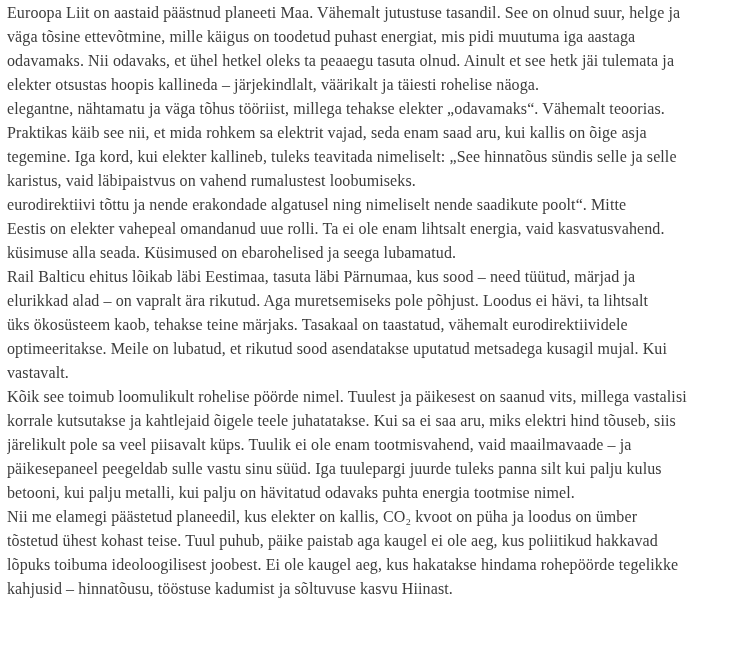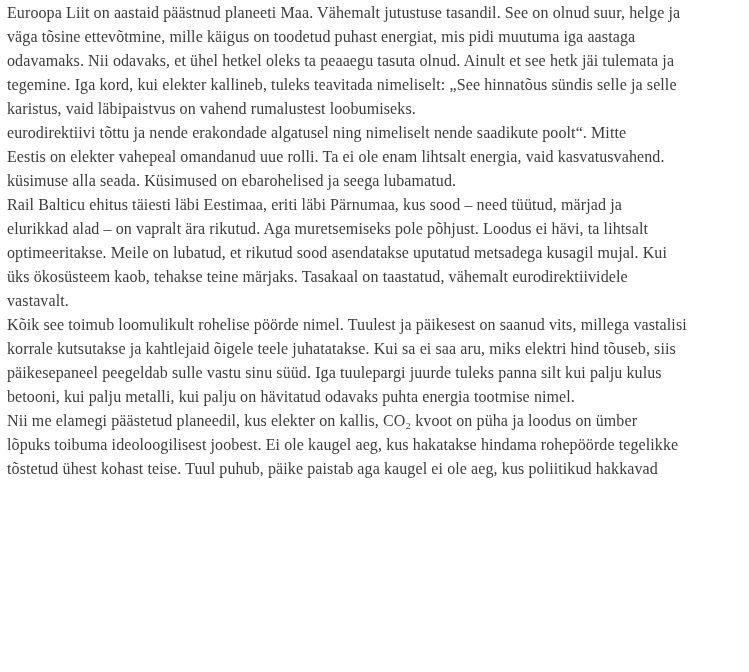--- a/index.html
+++ b/index.html
@@ -39,42 +39,47 @@
   </style>
 </head>
 <body>
 
 <main class="document-page">
   <article class="article-text" id="article-text" style="color: rgb(60, 60, 60);">
       <p class="paragraph">
         <span class="line">Euroopa Liit on aastaid päästnud planeeti Maa. Vähemalt jutustuse tasandil. See on olnud suur, helge ja</span>
         <span class="line">väga tõsine ettevõtmine, mille käigus on toodetud puhast energiat, mis pidi muutuma iga aastaga</span>
         <span class="line">odavamaks. Nii odavaks, et ühel hetkel oleks ta peaaegu tasuta olnud. Ainult et see hetk jäi tulemata ja</span>
+        <span class="line">elekter otsustas hoopis kallineda – järjekindlalt, väärikalt ja täiesti rohelise näoga.</span>
       </p>
       <p class="paragraph">
+        <span class="line">elegantne, nähtamatu ja väga tõhus tööriist, millega tehakse elekter „odavamaks“. Vähemalt teoorias.</span>
+        <span class="line">Praktikas käib see nii, et mida rohkem sa elektrit vajad, seda enam saad aru, kui kallis on õige asja</span>
         <span class="line">tegemine. Iga kord, kui elekter kallineb, tuleks teavitada nimeliselt: „See hinnatõus sündis selle ja selle</span>
         <span class="line">karistus, vaid läbipaistvus on vahend rumalustest loobumiseks.</span>
         <span class="line">eurodirektiivi tõttu ja nende erakondade algatusel ning nimeliselt nende saadikute poolt“. Mitte</span>
       </p>
       <p class="paragraph">
         <span class="line">Eestis on elekter vahepeal omandanud uue rolli. Ta ei ole enam lihtsalt energia, vaid kasvatusvahend.</span>
         <span class="line">küsimuse alla seada. Küsimused on ebarohelised ja seega lubamatud.</span>
       </p>
       <p class="paragraph">
-        <span class="line">Rail Balticu ehitus täiesti läbi Eestimaa, eriti läbi Pärnumaa, kus sood – need tüütud, märjad ja</span>
+        <span class="line">Rail Balticu ehitus lõikab läbi Eestimaa, tasuta läbi Pärnumaa, kus sood – need tüütud, märjad ja</span>
         <span class="line">elurikkad alad – on vapralt ära rikutud. Aga muretsemiseks pole põhjust. Loodus ei hävi, ta lihtsalt</span>
+        <span class="line">üks ökosüsteem kaob, tehakse teine märjaks. Tasakaal on taastatud, vähemalt eurodirektiividele</span>
         <span class="line">optimeeritakse. Meile on lubatud, et rikutud sood asendatakse uputatud metsadega kusagil mujal. Kui</span>
-        <span class="line">üks ökosüsteem kaob, tehakse teine märjaks. Tasakaal on taastatud, vähemalt eurodirektiividele</span>
         <span class="line">vastavalt.</span>
       </p>
       <p class="paragraph">
         <span class="line">Kõik see toimub loomulikult rohelise pöörde nimel. Tuulest ja päikesest on saanud vits, millega vastalisi</span>
         <span class="line">korrale kutsutakse ja kahtlejaid õigele teele juhatatakse. Kui sa ei saa aru, miks elektri hind tõuseb, siis</span>
+        <span class="line">järelikult pole sa veel piisavalt küps. Tuulik ei ole enam tootmisvahend, vaid maailmavaade – ja</span>
         <span class="line">päikesepaneel peegeldab sulle vastu sinu süüd. Iga tuulepargi juurde tuleks panna silt kui palju kulus</span>
         <span class="line">betooni, kui palju metalli, kui palju on hävitatud odavaks puhta energia tootmise nimel.</span>
       </p>
       <p class="paragraph">
         <span class="line">Nii me elamegi päästetud planeedil, kus elekter on kallis, CO₂ kvoot on püha ja loodus on ümber</span>
+        <span class="line">tõstetud ühest kohast teise. Tuul puhub, päike paistab aga kaugel ei ole aeg, kus poliitikud hakkavad</span>
         <span class="line">lõpuks toibuma ideoloogilisest joobest. Ei ole kaugel aeg, kus hakatakse hindama rohepöörde tegelikke</span>
-        <span class="line">tõstetud ühest kohast teise. Tuul puhub, päike paistab aga kaugel ei ole aeg, kus poliitikud hakkavad</span>
+        <span class="line">kahjusid – hinnatõusu, tööstuse kadumist ja sõltuvuse kasvu Hiinast.</span>
       </p>
     </article>
 </main>
 
 </body></html>

